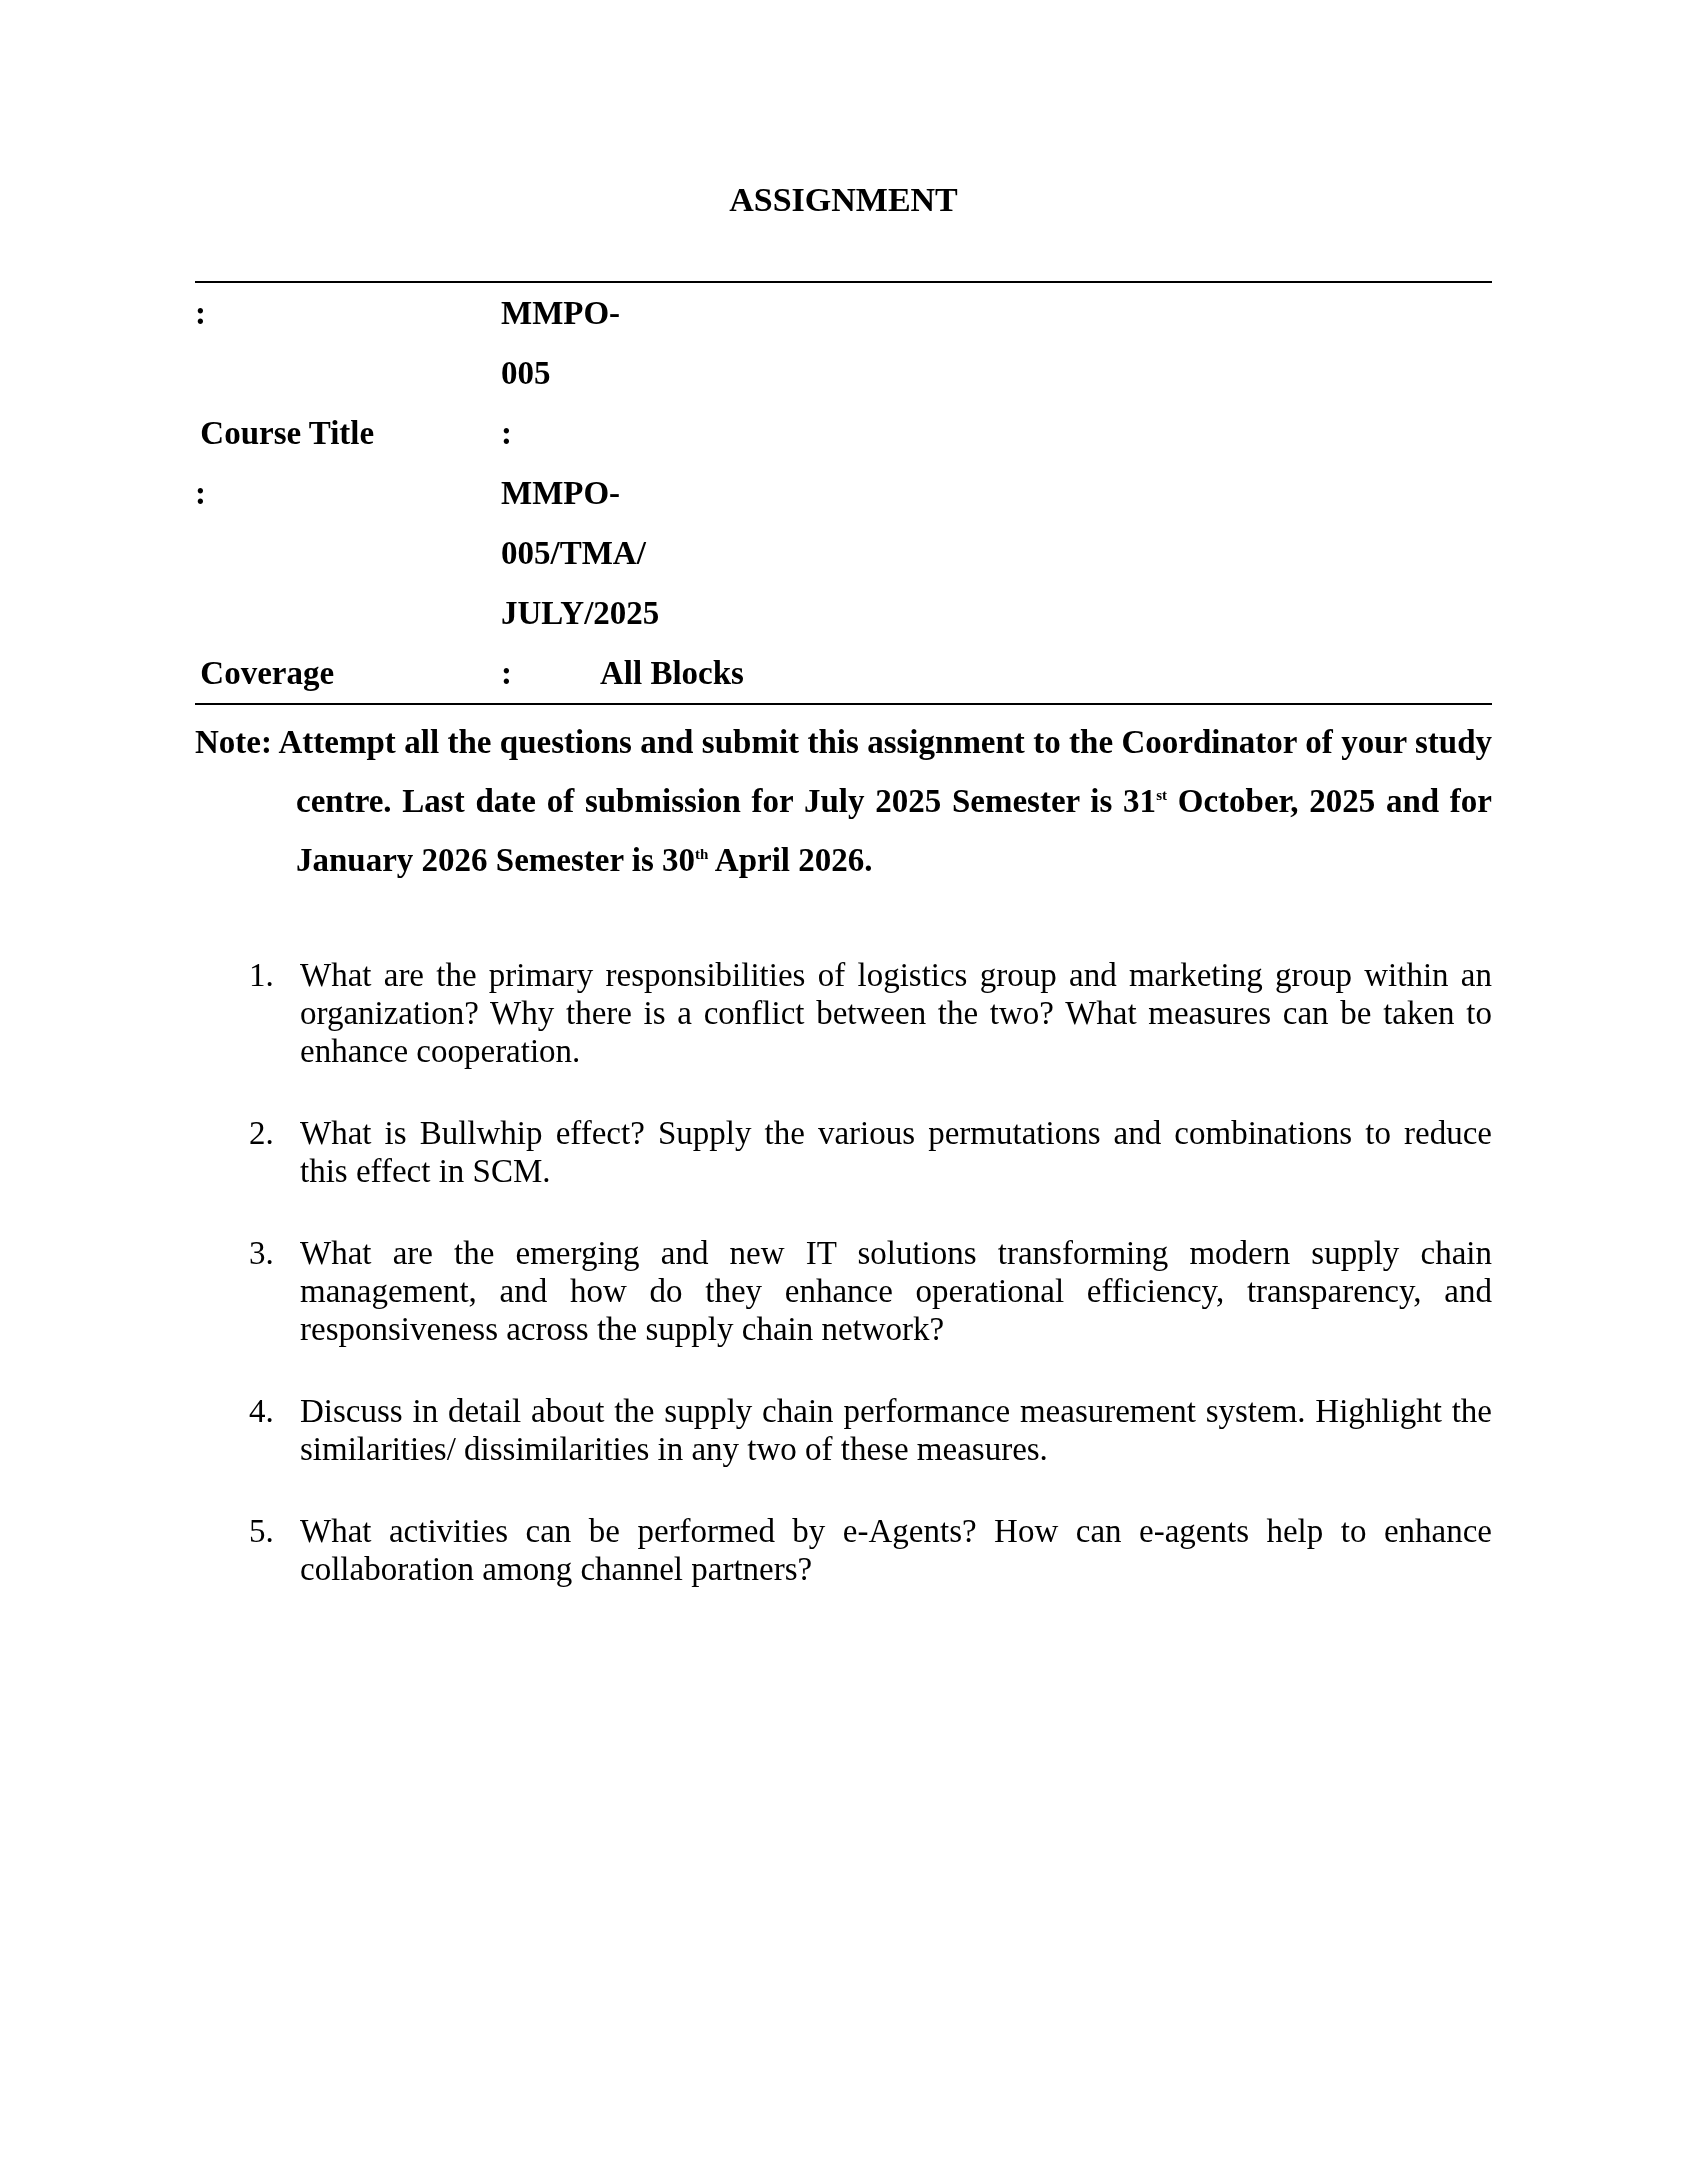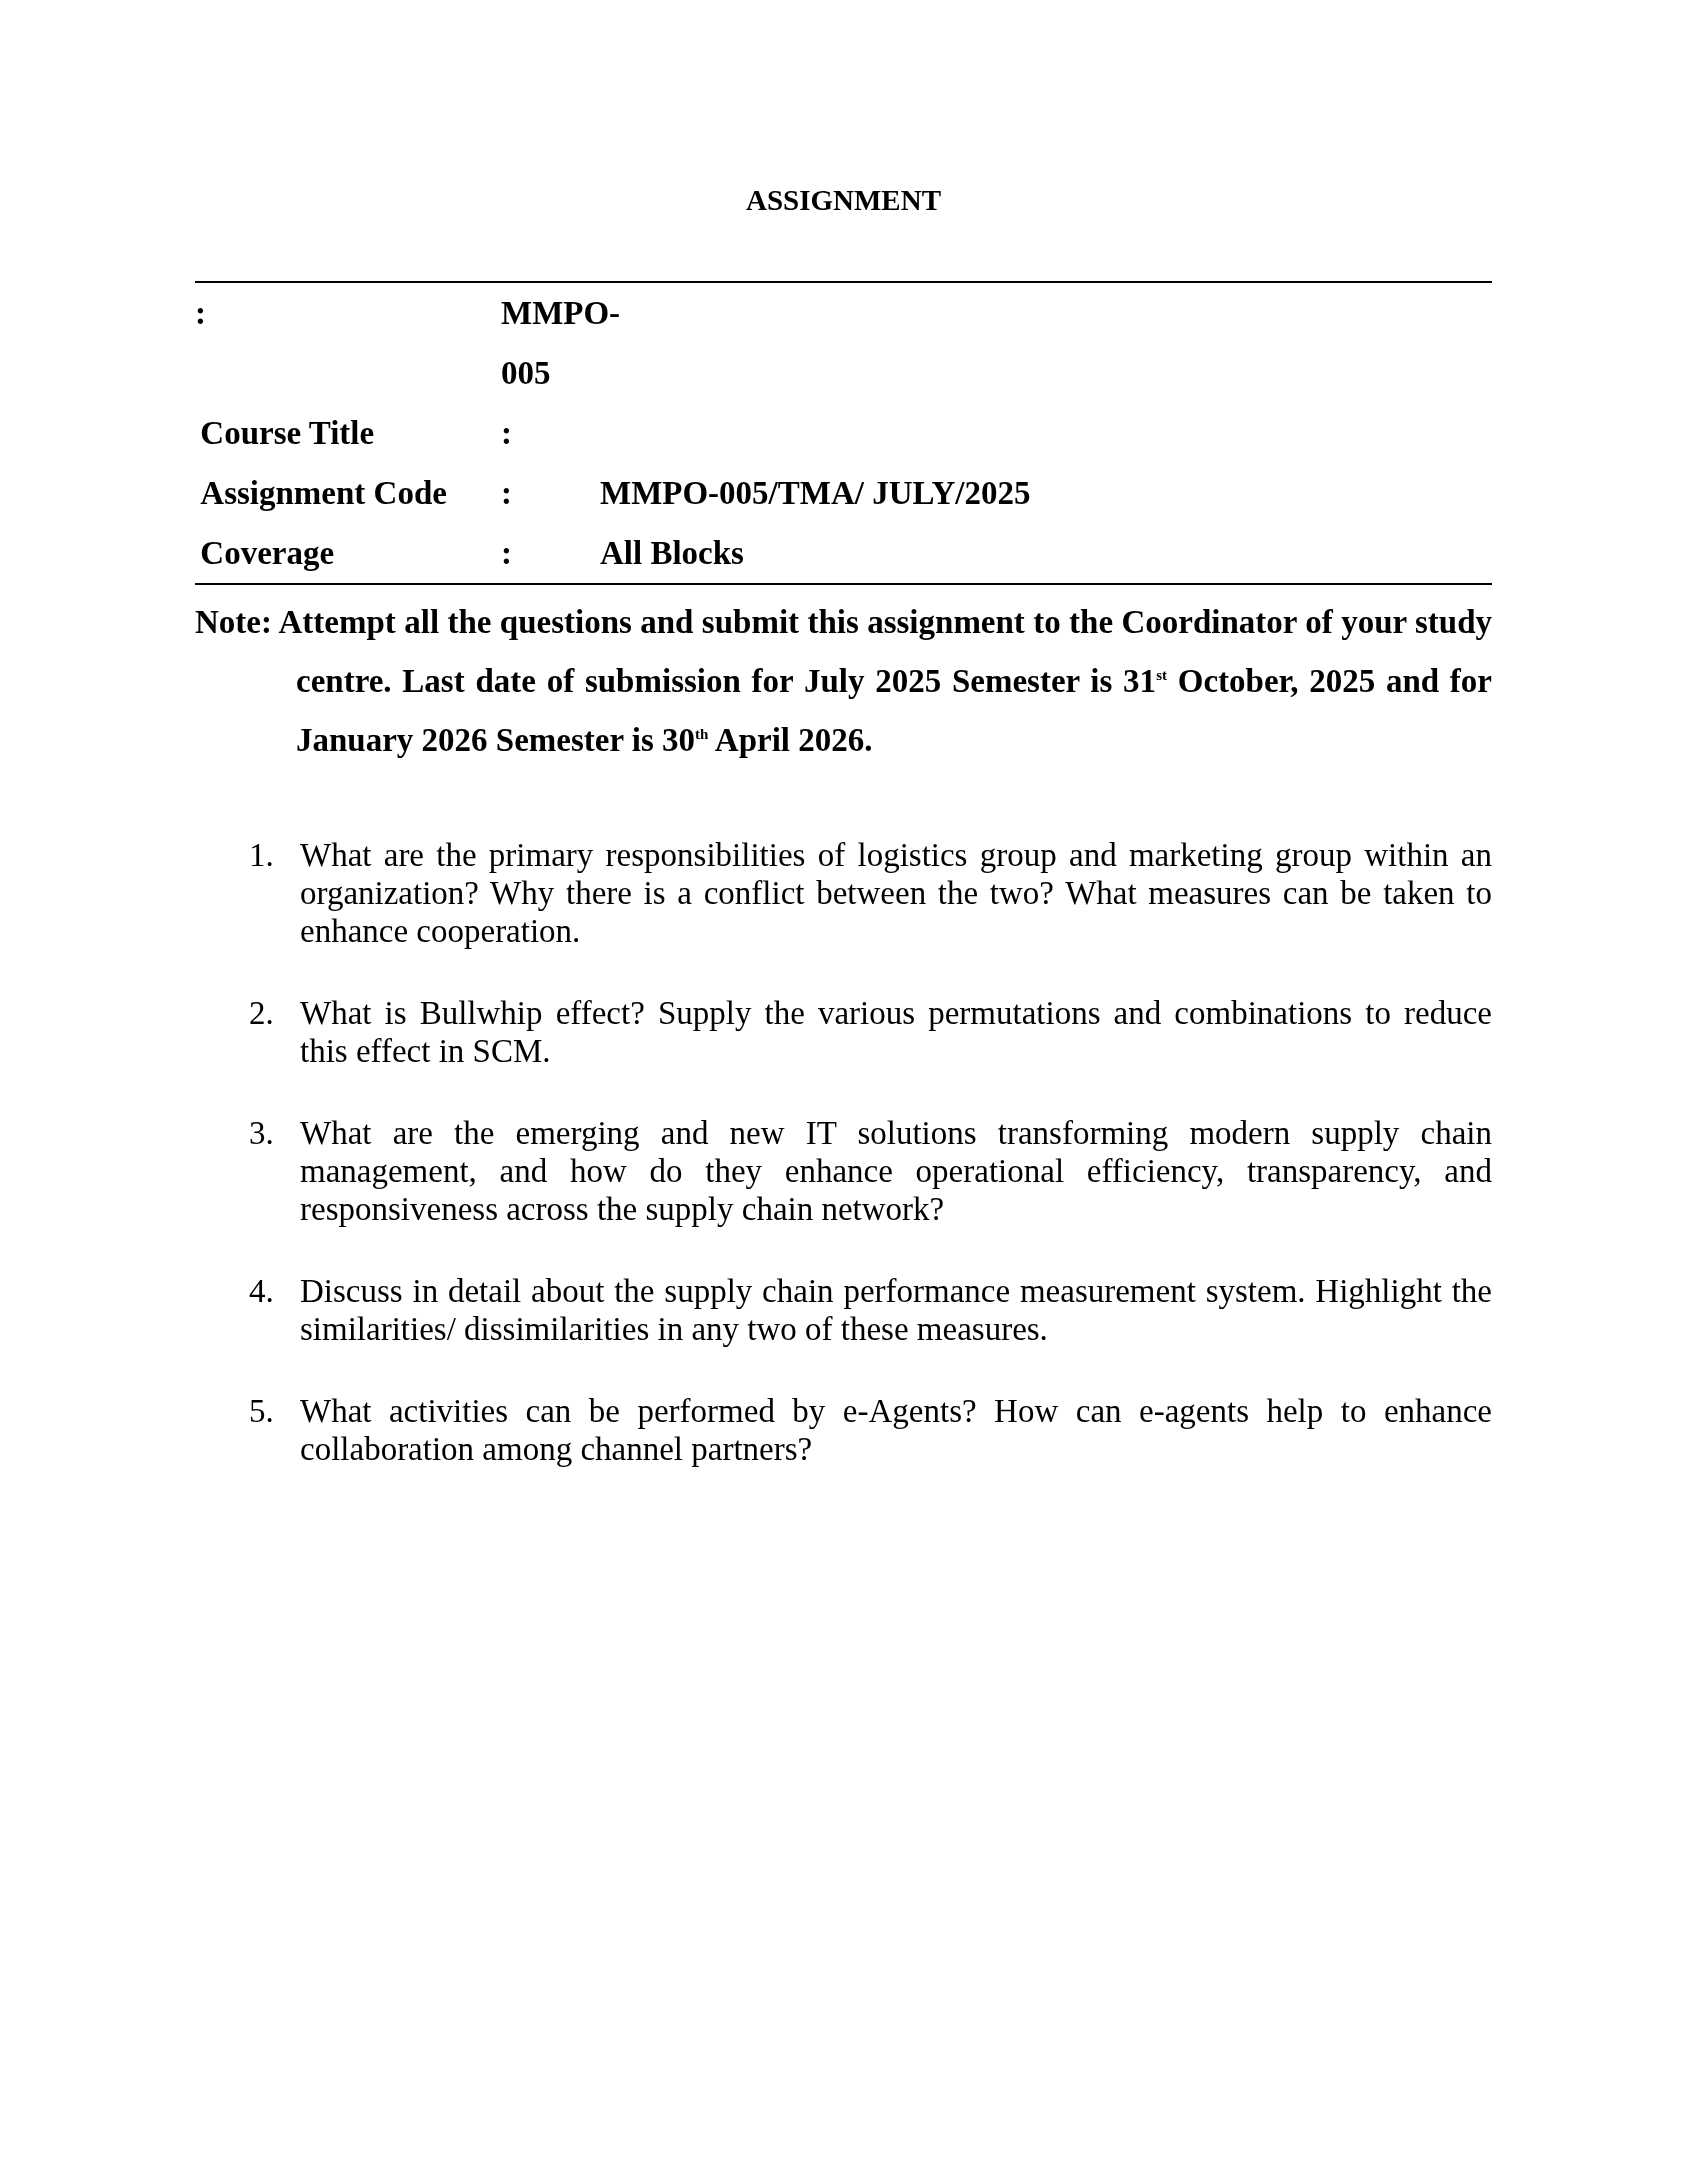--- a/index.html
+++ b/index.html
@@ -15,21 +15,21 @@
     padding: 0 195px;
     background: #ffffff;
     color: #000000;
     font-family: "Liberation Serif", serif;
     overflow: hidden;
   }
   .doc-title {
     margin: 0;
     padding-top: 180px;
     text-align: center;
-    font-size: 29px;
+    font-size: 34px;
     line-height: 40px;
     font-weight: bold;
   }
   .header-table {
     margin-top: 61px;
     border-top: 2.6px solid #000000;
     border-bottom: 2.6px solid #000000;
   }
   .header-row {
     display: grid;
@@ -85,21 +85,20 @@
   <div class="header-table">
     <div class="header-row">
       <span class="cell-sep">:</span>
       <span class="cell-value">MMPO-005</span>
     </div>
     <div class="header-row">
       <span class="cell-label">Course Title</span>
       <span class="cell-sep">:</span>
     </div>
     <div class="header-row">
-      <span class="cell-label">Assignment Code</span>
       <span class="cell-sep">:</span>
       <span class="cell-value">MMPO-005/TMA/ JULY/2025</span>
     </div>
     <div class="header-row">
       <span class="cell-label">Coverage</span>
       <span class="cell-sep">:</span>
       <span class="cell-value">All Blocks</span>
     </div>
   </div>
 

